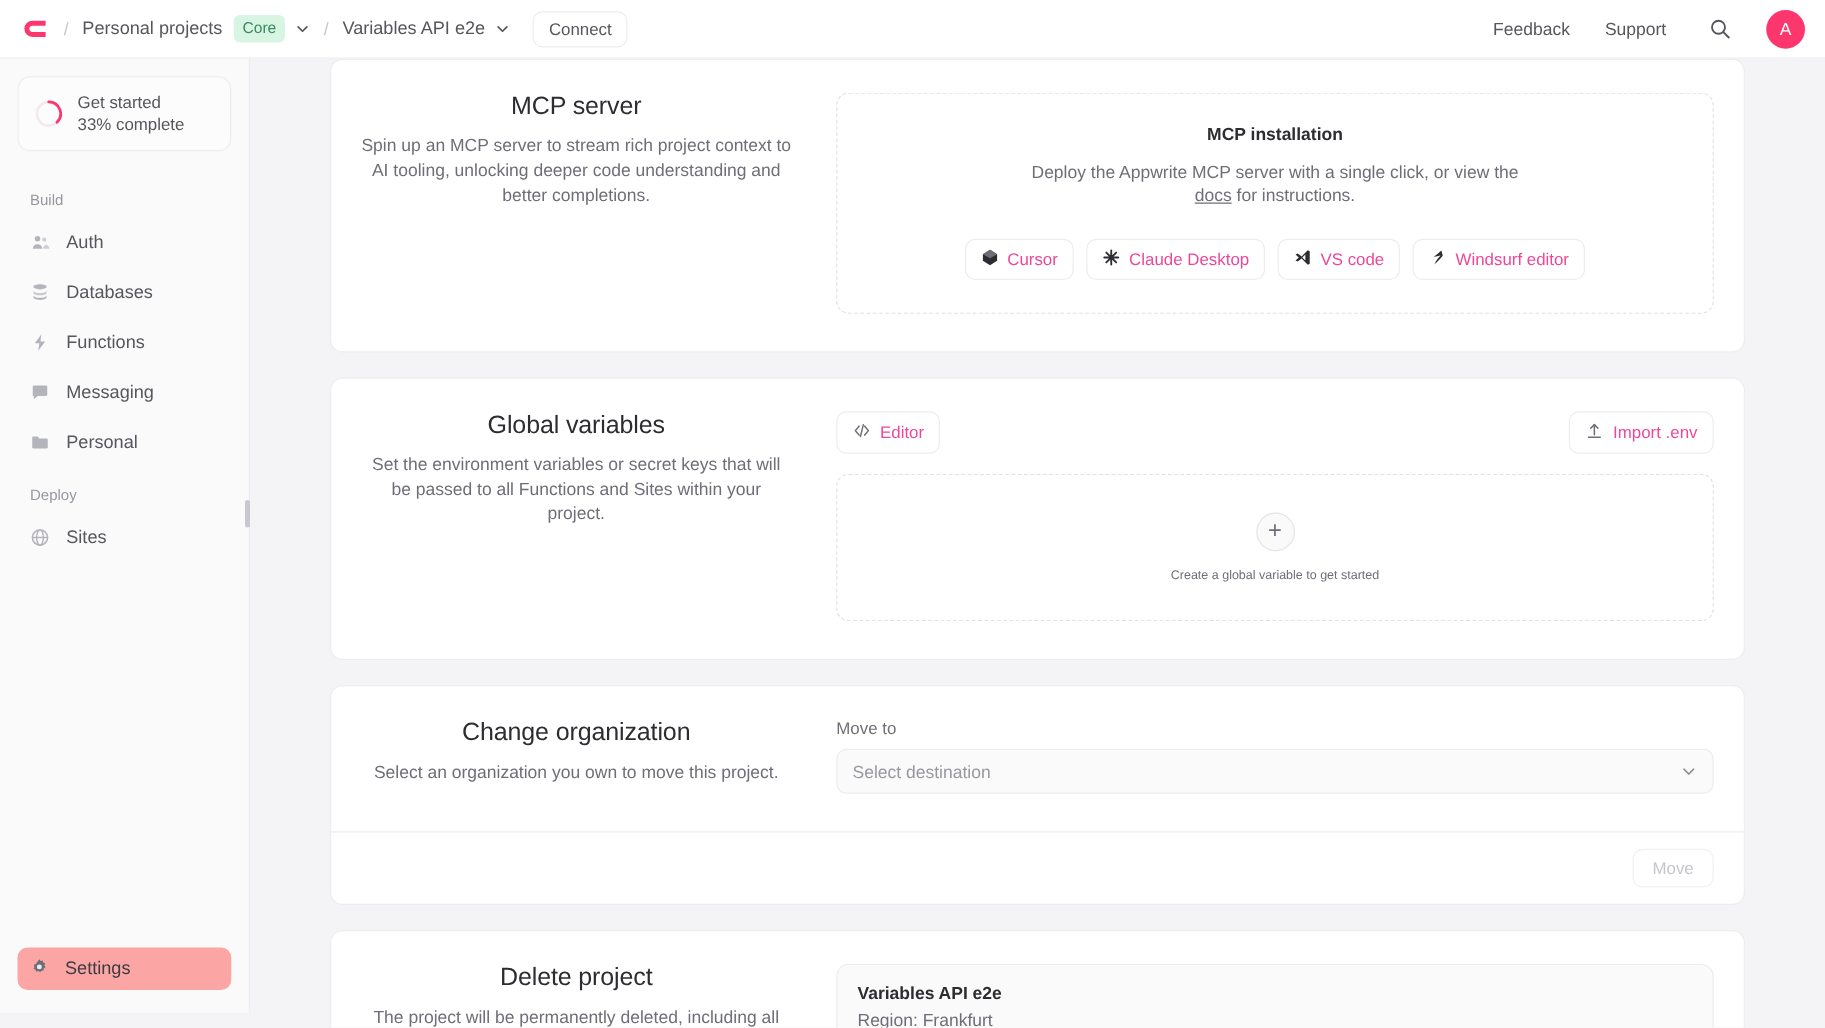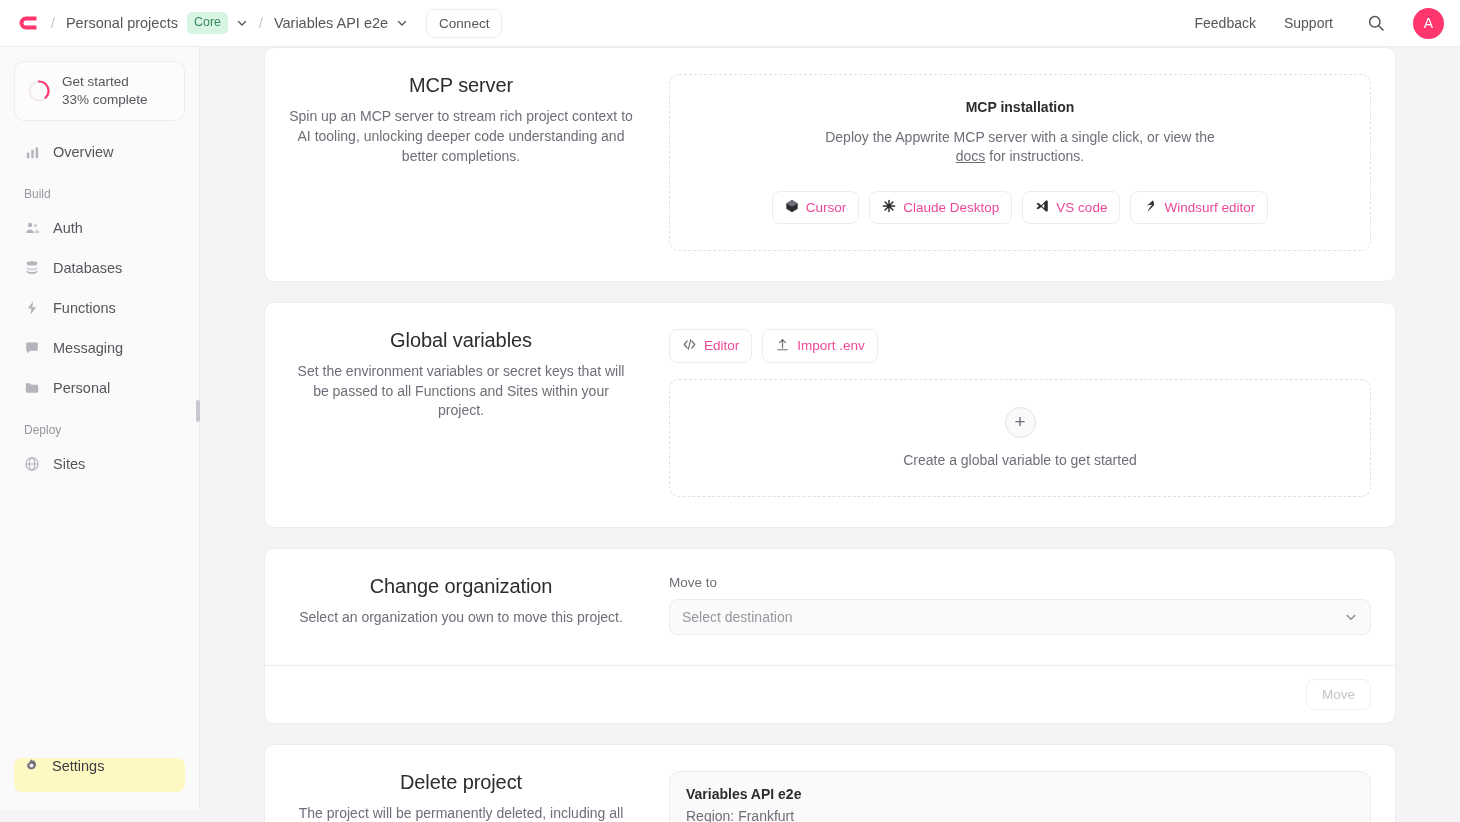--- a/index.html
+++ b/index.html
@@ -78,24 +78,24 @@
     font-size: 14.5px; color: #56565c; cursor: pointer;
     margin-bottom: 6px;
   }
   .nav-item .ic { width: 16px; height: 16px; flex: none; display: flex; align-items: center; justify-content: center; }
   .nav-group-label {
     font-size: 12px; color: #97979f;
     padding: 0 10px; margin: 18px 0 10px;
   }
   .sb-spacer { flex: 1; }
   .settings-item {
-    display: flex; align-items: flex-start; gap: 13px;
+    display: flex; align-items: center; gap: 13px;
     height: 34px; padding: 0 10px; border-radius: 8px;
     font-size: 14.5px; color: #3b3b41; cursor: pointer;
-    background: #fef9c3; margin-bottom: 18px;
+    background: #fca5a5; margin-bottom: 18px;
   }
   .resize-grip {
     position: absolute; left: 196px; top: 400px;
     width: 4px; height: 22px; border-radius: 3px;
     background: #c8c8cf; z-index: 25; cursor: col-resize;
   }
 
   
   .main {
     position: absolute; top: 47px; left: 200px; right: 0; bottom: 0;
@@ -130,34 +130,34 @@
   .mcp-sub a { color: #6e6e78; text-decoration: underline; cursor: pointer; }
   .mcp-btns { display: flex; gap: 10px; justify-content: center; margin-top: 24px; flex-wrap: wrap; }
   .pill {
     display: inline-flex; align-items: center; gap: 7px;
     border: 1px solid #ededf0; border-radius: 8px; background: #fff;
     padding: 7px 12px; font-size: 13.5px; color: #ec4899;
     font-family: inherit; cursor: pointer; white-space: nowrap;
   }
 
   
-  .gv-btnrow { display: flex; gap: 10px; margin-bottom: 16px; }
+  .gv-btnrow { display: flex; margin-bottom: 16px; justify-content: space-between; }
   .empty-box {
     border: 1px dashed #e0e0e5; border-radius: 10px;
     height: 118px; display: flex; flex-direction: column;
     align-items: center; justify-content: center; gap: 14px;
   }
   .plus-circle {
     width: 31px; height: 31px; border-radius: 50%;
     border: 1px solid #e4e4e9; background: #fafafb;
     display: flex; align-items: center; justify-content: center;
     font-size: 19px; color: #6e6e78; line-height: 1; cursor: pointer;
     padding-bottom: 2px;
   }
-  .empty-label { font-size: 14px; color: #6e6e78; }
+  .empty-label { font-size: 10px; color: #6e6e78; }
 
   
   .card-split { display: block; width: 100%; }
   .split-top { display: flex; padding: 26px 24px 30px; }
   .field-label { font-size: 13.5px; color: #6e6e78; margin-bottom: 9px; }
   .select {
     height: 36px; border: 1px solid #ededf0; border-radius: 8px;
     background: #fafafb; display: flex; align-items: center;
     padding: 0 12px; font-size: 14px; color: #97979f; cursor: pointer;
   }
@@ -243,30 +243,20 @@
       </svg>
     </span>
     <div class="gs-text">
       <div>Get started</div>
       <div>33% complete</div>
     </div>
   </div>
 
   <div class="nav">
 
-    <div class="nav-item">
-      <span class="ic">
-        <svg width="15" height="15" viewBox="0 0 16 16">
-          <rect x="2" y="8" width="2.6" height="6" rx="0.8" fill="#b4b4bc"></rect>
-          <rect x="6.7" y="5" width="2.6" height="9" rx="0.8" fill="#b4b4bc"></rect>
-          <rect x="11.4" y="2.5" width="2.6" height="11.5" rx="0.8" fill="#b4b4bc"></rect>
-        </svg>
-      </span>
-      <span>Overview</span>
-    </div>
 
     <div class="nav-group-label">Build</div>
 
     <div class="nav-item">
       <span class="ic">
         <svg width="16" height="16" viewBox="0 0 16 16">
           <circle cx="6" cy="5" r="2.2" fill="#b4b4bc"></circle>
             <circle cx="11.4" cy="5.6" r="1.7" fill="#cfcfd6"></circle>
           <path d="M2.2 13c0-2.2 1.7-3.6 3.8-3.6S9.8 10.8 9.8 13z" fill="#b4b4bc"></path>
           <path d="M10.4 13c0-1.8 1.2-3 2.6-3s2.5 1.2 2.5 3z" fill="#cfcfd6"></path>

